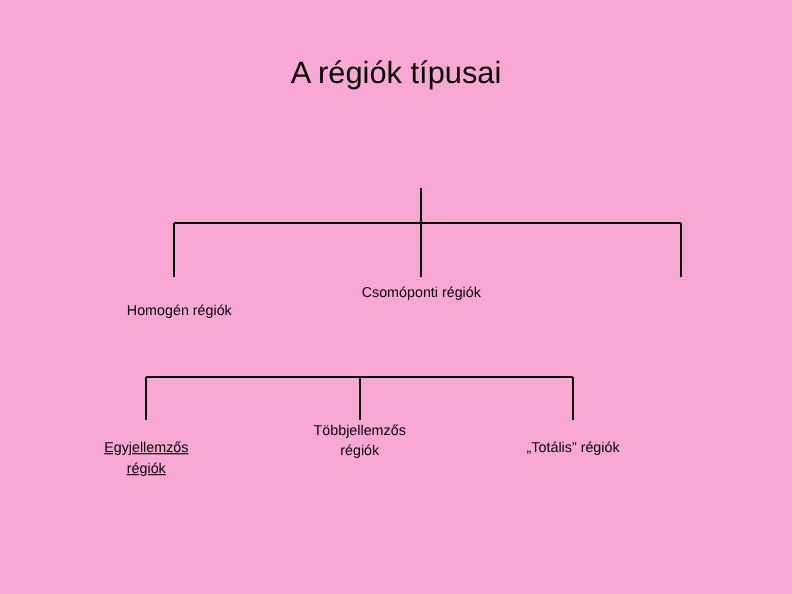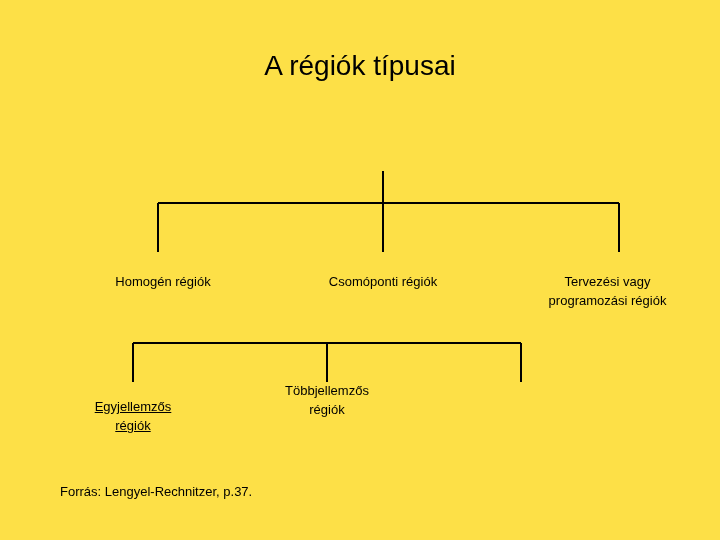--- a/index.html
+++ b/index.html
@@ -8,21 +8,21 @@
     background: #ffffff;
   }
   body {
     font-family: "Liberation Sans", sans-serif;
     color: #000000;
   }
   #slide {
     position: relative;
     width: 720px;
     height: 540px;
-    background: #fde047;
+    background: #f9a8d4;
     overflow: hidden;
   }
 
   
   .slide-title {
     position: absolute;
     left: 0;
     top: 49px;
     width: 720px;
     text-align: center;
@@ -53,21 +53,21 @@
     font-size: 13px;
     line-height: 19px;
     font-weight: 400;
     color: #000000;
     text-align: center;
     white-space: pre-line;
   }
 
   
   .n-homogen   { left:  63px; top: 272px; width: 200px; }
-  .n-csomo     { left: 283px; top: 272px; width: 200px; }
+  .n-csomo     { left: 283px; top: 256px; width: 200px; }
   .n-tervezesi { left: 520px; top: 272px; width: 175px; }
 
   
   .n-egy    { left:  53px; top: 397px; width: 160px; text-decoration: underline; }
   .n-tobb   { left: 247px; top: 381px; width: 160px; }
   .n-total  { left: 441px; top: 397px; width: 160px; }
 
   
   .source-note {
     position: absolute;
@@ -97,25 +97,23 @@
     <line x1="133" y1="343" x2="521" y2="343"></line>
     <line x1="133" y1="343" x2="133" y2="382"></line>
     <line x1="327" y1="343" x2="327" y2="382"></line>
     <line x1="521" y1="343" x2="521" y2="382"></line>
   </svg>
 
   <div class="node-label n-homogen">Homogén régiók</div>
 
   <div class="node-label n-csomo">Csomóponti régiók</div>
 
-  <div class="node-label n-tervezesi">Tervezési vagy
-programozási régiók</div>
 
   <div class="node-label n-egy">Egyjellemzős
 régiók</div>
 
   <div class="node-label n-tobb">Többjellemzős
 régiók</div>
 
+  <div class="node-label n-total">„Totális” régiók</div>
 
-  <div class="source-note">Forrás: Lengyel-Rechnitzer, p.37.</div>
 
 </div>
 
 </body></html>

